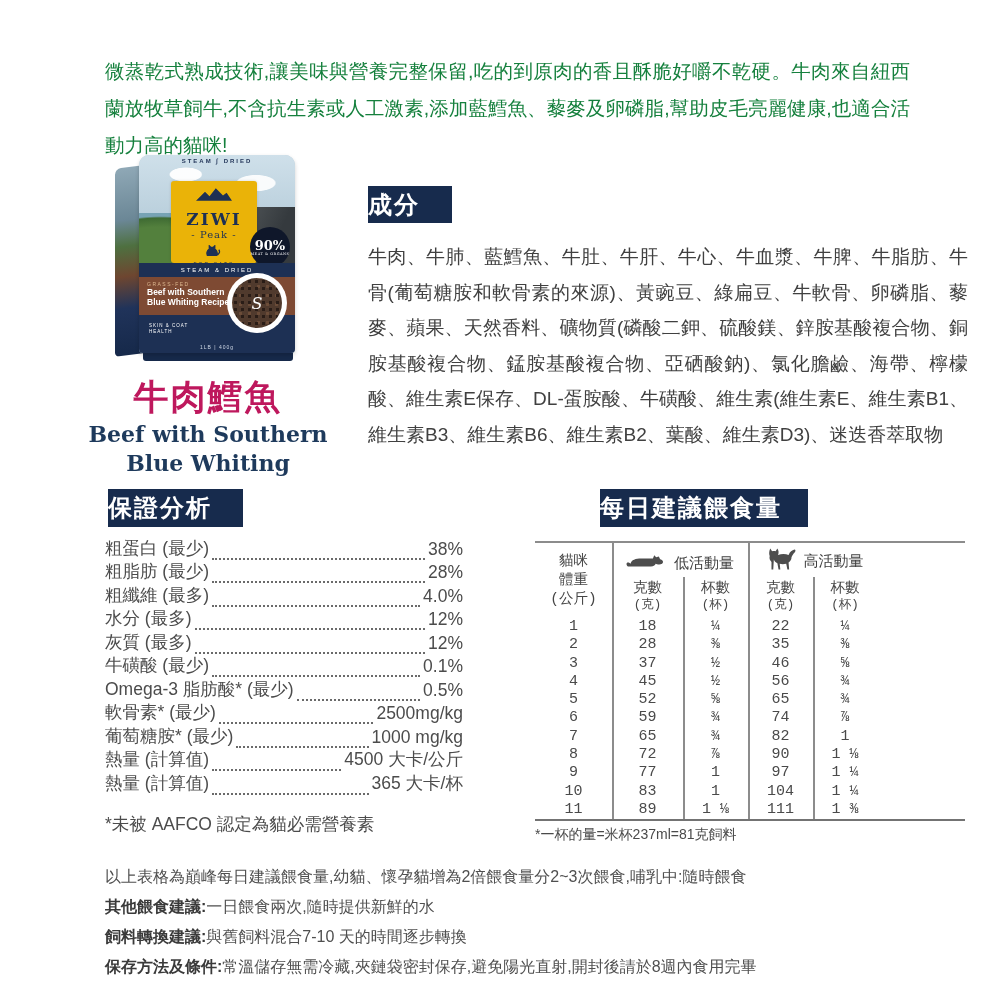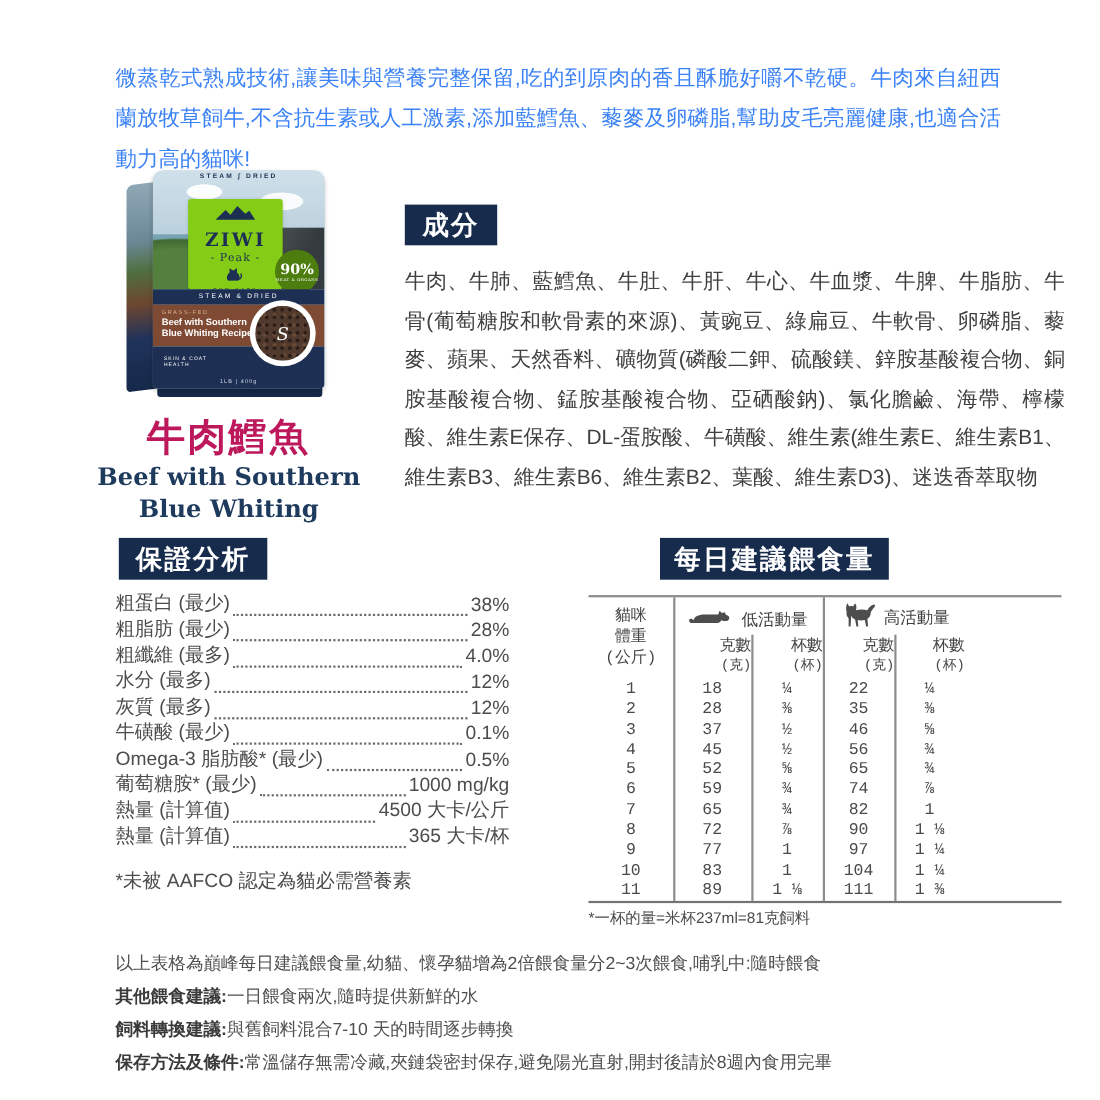--- a/index.html
+++ b/index.html
@@ -1,24 +1,24 @@
 <!DOCTYPE html>
 <html><head>
 <meta charset="utf-8">
 <style>
   html,body{margin:0;padding:0;background:#fff;}
   .page{position:relative;width:1000px;height:1000px;background:#fff;overflow:hidden;
         font-family:"Liberation Sans",sans-serif;color:#4c4c4c;}
 
   
   .intro{position:absolute;left:105px;top:53px;width:805px;margin:0;
-         font-size:19.5px;line-height:37px;color:#3b82f6;text-align:justify;}
-
-  
-  .section-head{position:absolute;background:#172b4d;color:#fff;text-align:center;
+         font-size:19.5px;line-height:37px;color:#15803d;text-align:justify;}
+
+  
+  .section-head{position:absolute;background:#172b4d;color:#fff;
                 font-family:"DejaVu Serif","Liberation Serif",serif;font-weight:bold;
                 font-size:24px;line-height:38px;letter-spacing:2px;}
   .ing-head{left:368px;top:186px;width:84px;height:37px;line-height:37px;}
   .ga-head{left:108px;top:489px;width:135px;height:38px;}
   .feed-head{left:600px;top:489px;width:208px;height:38px;}
 
   .ing-text{position:absolute;left:368px;top:239px;width:600px;margin:0;
             font-size:19px;line-height:35.6px;color:#404040;text-align:justify;}
 
   
@@ -34,28 +34,28 @@
   .pk-sky{position:absolute;left:0;top:0;width:100%;height:108px;
           background:
             radial-gradient(28px 12px at 30% 18%,rgba(255,255,255,.95) 55%,transparent 60%),
             radial-gradient(34px 14px at 75% 26%,rgba(255,255,255,.9) 55%,transparent 60%),
             radial-gradient(26px 10px at 55% 40%,rgba(255,255,255,.8) 55%,transparent 60%),
             linear-gradient(#cfe0ea,#aac3d2);}
   .pk-hills{position:absolute;left:0;top:58px;width:70%;height:50px;
             background:radial-gradient(120px 60px at 20% 100%,#53803d 60%,#3f6b33 75%,#77a3b4 78%);}
   .pk-mount{position:absolute;right:0;top:52px;width:46%;height:56px;
             background:linear-gradient(115deg,transparent 30%,#4a4f52 32%,#353a3e 70%);}
-  .pk-panel{position:absolute;left:32px;top:26px;width:86px;height:82px;background:#84cc16;
+  .pk-panel{position:absolute;left:32px;top:26px;width:86px;height:82px;background:#eab308;
             border-radius:3px;text-align:center;box-shadow:0 0 3px rgba(0,0,0,.15);}
   .pk-brand{font-family:"DejaVu Serif","Liberation Serif",serif;font-weight:bold;color:#1d3054;
             font-size:17px;letter-spacing:2px;margin-top:4px;}
   .pk-peak{font-family:"DejaVu Serif","Liberation Serif",serif;color:#1d3054;font-size:10px;letter-spacing:1px;}
   .pk-forcats{color:#1d3054;font-size:5px;letter-spacing:2px;margin-top:1px;}
   .pk-badge{position:absolute;right:5px;top:72px;width:40px;height:40px;border-radius:50%;
-            background:#4d7c0f;color:#fff;display:flex;flex-direction:column;align-items:center;
+            background:#0f172a;color:#fff;display:flex;flex-direction:column;align-items:center;
             justify-content:center;font-family:"DejaVu Serif",serif;}
   .pk-badge .pct{font-size:13px;font-weight:bold;line-height:13px;}
   .pk-badge .sub{font-size:3.5px;letter-spacing:.5px;}
   .pk-band{position:absolute;left:0;top:108px;width:100%;height:14px;background:#1d3054;color:#fff;
            font-size:6px;letter-spacing:2px;text-align:center;line-height:14px;}
   .pk-recipe{position:absolute;left:0;top:122px;width:100%;height:38px;background:#7e4a33;color:#fff;
              padding:4px 0 0 8px;box-sizing:border-box;}
   .pk-grass{font-size:5px;letter-spacing:1.5px;color:#dcb castaño;}
   .pk-grass{font-size:5px;letter-spacing:1.5px;color:#dcb68e;}
   .pk-rtitle{font-size:8.5px;font-weight:bold;line-height:10px;}
@@ -89,21 +89,21 @@
           border-top:2px solid #8c8c8c;border-bottom:2px solid #737373;
           font-family:Liberation Mono, monospace;color:#4a4a4a;}
   .vline{position:absolute;top:0;bottom:0;width:1.5px;background:#8c8c8c;}
   .vline.sub{top:34px;}
   .fh-weight{position:absolute;left:0;top:9px;width:77px;text-align:center;
              font-size:14.5px;line-height:19px;color:#454545;}
   .fh-group{position:absolute;display:flex;align-items:center;justify-content:center;gap:6px;
             font-size:15px;color:#3f3f3f;}
   .fh-group.low{left:77px;top:10px;width:136px;}
   .fh-group.high{left:213px;top:4px;width:132px;}
-  .fh-sub{position:absolute;top:37px;text-align:right;font-size:14.5px;line-height:17px;color:#454545;}
+  .fh-sub{position:absolute;top:37px;text-align:center;font-size:14.5px;line-height:17px;color:#454545;}
   .fh-sub .unit{font-size:12.5px;}
   .fbody{position:absolute;left:0;top:75px;width:430px;font-size:15px;}
   .frow{display:flex;height:18.3px;line-height:18.3px;}
   .frow span{display:block;text-align:center;}
   .cw{width:77px;}.clg{width:71px;}.clc{width:65px;}.chg{width:65px;}.chc{width:64px;}
   .ftable-foot{position:absolute;left:535px;top:826px;width:430px;
                font-size:14px;color:#4a4a4a;}
 
   
   .notes{position:absolute;left:105px;top:862px;width:820px;font-size:16px;color:#4f4f4f;}
@@ -202,20 +202,25 @@
         <span class="lbl">牛磺酸 (最少)</span>
         <span class="ga-dots"></span>
         <span class="val">0.1%</span>
       </div>
     <div class="ga-row">
         <span class="lbl">Omega-3 脂肪酸* (最少)</span>
         <span class="ga-dots"></span>
         <span class="val">0.5%</span>
       </div>
     <div class="ga-row">
+        <span class="lbl">軟骨素* (最少)</span>
+        <span class="ga-dots"></span>
+        <span class="val">2500mg/kg</span>
+      </div>
+    <div class="ga-row">
         <span class="lbl">葡萄糖胺* (最少)</span>
         <span class="ga-dots"></span>
         <span class="val">1000 mg/kg</span>
       </div>
     <div class="ga-row">
         <span class="lbl">熱量 (計算值)</span>
         <span class="ga-dots"></span>
         <span class="val">4500 大卡/公斤</span>
       </div>
     <div class="ga-row">

